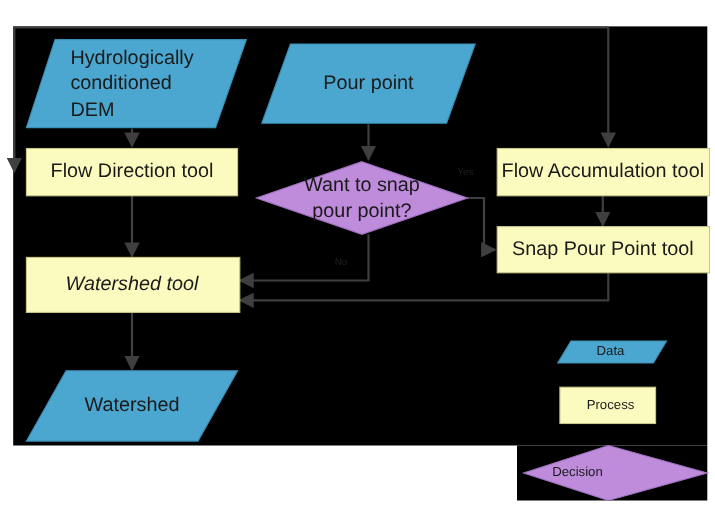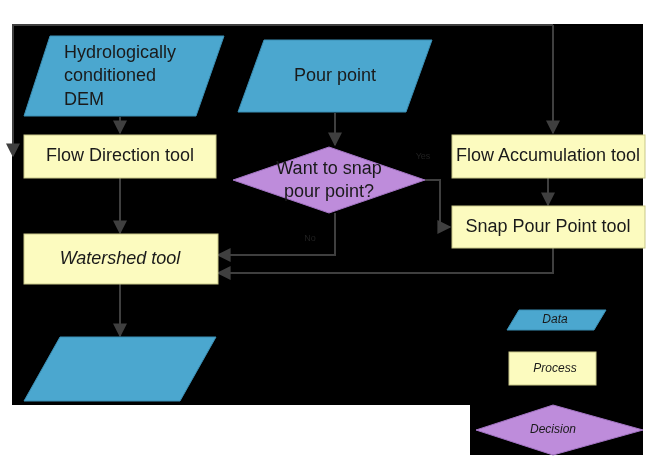--- a/index.html
+++ b/index.html
@@ -30,38 +30,38 @@
     position:absolute;
     color:#1a1a1a;
     font-family:"Liberation Sans", sans-serif;
     text-align:center;
     line-height:1.30;
     white-space:pre-line;
     pointer-events:none;
     display:flex;align-items:center;justify-content:center;
   }
   .lbl-node{font-size:18px;}
-  .lbl-legend{font-size:12px;font-style:italic;}
+  .lbl-legend{font-size:12px;}
   .lbl-edge{font-size:9px;color:#202020;}
 
   .n-dem     {left:24px; top:36px;  width:200px;height:80px; justify-content:flex-start; padding-left:40px; text-align:left;}
   .n-pour    {left:238px;top:40px;  width:194px;height:72px;}
   .n-flowdir {left:24px; top:135px; width:192px;height:42px;}
   .n-decision{left:233px;top:147px; width:192px;height:66px;}
   .n-flowacc {left:452px;top:135px; width:192px;height:42px;}
   .n-snap    {left:452px;top:207px; width:192px;height:40px;}
   .n-watershedtool{left:24px;top:235px;width:192px;height:48px;font-style:italic;}
   .n-watershed{left:24px;top:338px;width:192px;height:62px;}
 
   .e-yes{left:408px;top:150px;width:30px;height:14px;}
   .e-no {left:296px;top:222px;width:28px;height:14px;margin-top:10px;}
 
   .l-data    {left:506px;top:310px;width:98px;height:20px;}
   .l-process {left:506px;top:354px;width:98px;height:30px;}
-  .l-decision{left:498px;top:415px;width:110px;height:30px;}
+  .l-decision{left:470px;top:415px;width:110px;height:30px;}
 </style>
 </head>
 <body>
 
 <div id="stage">
 
   <div class="panel-main"></div>
   <div class="panel-legend"></div>
 
   <svg id="art" viewBox="0 0 650 471">
@@ -120,20 +120,21 @@
   <div class="lbl lbl-node n-dem">Hydrologically
 conditioned
 DEM</div>
   <div class="lbl lbl-node n-pour">Pour point</div>
   <div class="lbl lbl-node n-flowdir">Flow Direction tool</div>
   <div class="lbl lbl-node n-decision">Want to snap
 pour point?</div>
   <div class="lbl lbl-node n-flowacc">Flow Accumulation tool</div>
   <div class="lbl lbl-node n-snap">Snap Pour Point tool</div>
   <div class="lbl lbl-node n-watershedtool">Watershed tool</div>
+  <div class="lbl lbl-node n-watershed">Watershed</div>
 
   <div class="lbl lbl-edge e-yes">Yes</div>
   <div class="lbl lbl-edge e-no">No</div>
 
   <div class="lbl lbl-legend l-data">Data</div>
   <div class="lbl lbl-legend l-process">Process</div>
   <div class="lbl lbl-legend l-decision">Decision</div>
 
 </div>
 

